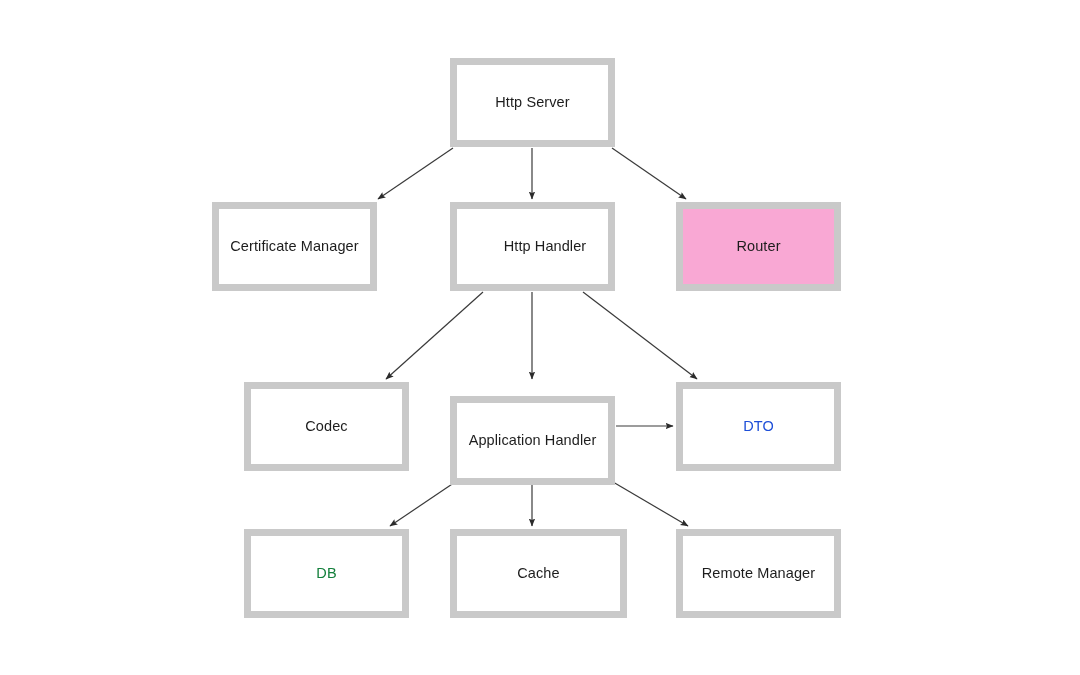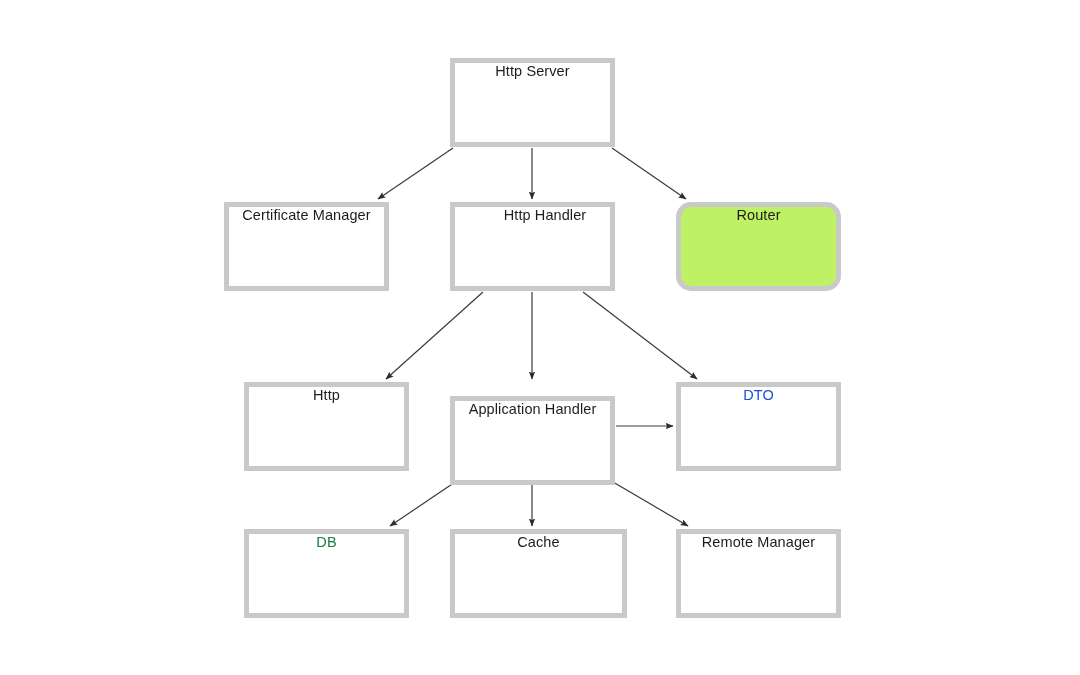--- a/index.html
+++ b/index.html
@@ -23,23 +23,23 @@
     left: 0;
     top: 0;
     width: 1080px;
     height: 675px;
     pointer-events: none;
   }
   .node {
     position: absolute;
     box-sizing: border-box;
     background: #ffffff;
-    border: 5px solid #4d7c0f;
+    border: 7px solid #4d7c0f;
     display: flex;
-    align-items: flex-start;
+    align-items: center;
     justify-content: center;
     text-align: center;
   }
   .node-label {
     font-size: 14.5px;
     color: #1d1d1d;
     line-height: 1.2;
     letter-spacing: 0.1px;
     white-space: nowrap;
   }
@@ -66,31 +66,31 @@
         <line x1="470" y1="472" x2="390" y2="526" stroke="#3a3a3a" stroke-width="1.2" marker-end="url(#arrowhead)"></line>
         <line x1="532" y1="472" x2="532" y2="526" stroke="#3a3a3a" stroke-width="1.2" marker-end="url(#arrowhead)"></line>
         <line x1="596" y1="472" x2="688" y2="526" stroke="#3a3a3a" stroke-width="1.2" marker-end="url(#arrowhead)"></line>
       </g>
   </svg>
 
   <div id="nodes-layer">
       <div class="node" style="left: 450px; top: 58px; width: 165px; height: 89px; border-color: rgb(201, 201, 201); background: rgb(255, 255, 255);">
         <span class="node-label" style="color: rgb(29, 29, 29);">Http Server</span>
       </div>
-      <div class="node" style="left: 224px; top: 202px; width: 165px; height: 89px; border-color: rgb(201, 201, 201); background: rgb(255, 255, 255);">
+      <div class="node" style="left: 212px; top: 202px; width: 165px; height: 89px; border-color: rgb(201, 201, 201); background: rgb(255, 255, 255);">
         <span class="node-label" style="color: rgb(29, 29, 29);">Certificate Manager</span>
       </div>
       <div class="node" style="left: 450px; top: 202px; width: 165px; height: 89px; border-color: rgb(201, 201, 201); background: rgb(255, 255, 255); padding-left: 25px;">
         <span class="node-label" style="color: rgb(29, 29, 29);">Http Handler</span>
       </div>
-      <div class="node" style="left: 676px; top: 202px; width: 165px; height: 89px; border-color: rgb(201, 201, 201); background: #bef264; border-radius: 15px;">
+      <div class="node" style="left: 676px; top: 202px; width: 165px; height: 89px; border-color: rgb(201, 201, 201); background: #f9a8d4;">
         <span class="node-label" style="color: rgb(29, 29, 29);">Router</span>
       </div>
       <div class="node" style="left: 244px; top: 382px; width: 165px; height: 89px; border-color: rgb(201, 201, 201); background: rgb(255, 255, 255);">
-        <span class="node-label" style="color: rgb(29, 29, 29);">Http</span>
+        <span class="node-label" style="color: rgb(29, 29, 29);">Codec</span>
       </div>
       <div class="node" style="left: 450px; top: 396px; width: 165px; height: 89px; border-color: rgb(201, 201, 201); background: rgb(255, 255, 255);">
         <span class="node-label" style="color: rgb(29, 29, 29);">Application Handler</span>
       </div>
       <div class="node" style="left: 676px; top: 382px; width: 165px; height: 89px; border-color: rgb(201, 201, 201); background: rgb(255, 255, 255);">
         <span class="node-label" style="color: #1d4ed8;">DTO</span>
       </div>
       <div class="node" style="left: 244px; top: 529px; width: 165px; height: 89px; border-color: rgb(201, 201, 201); background: rgb(255, 255, 255);">
         <span class="node-label" style="color: #15803d;">DB</span>
       </div>

